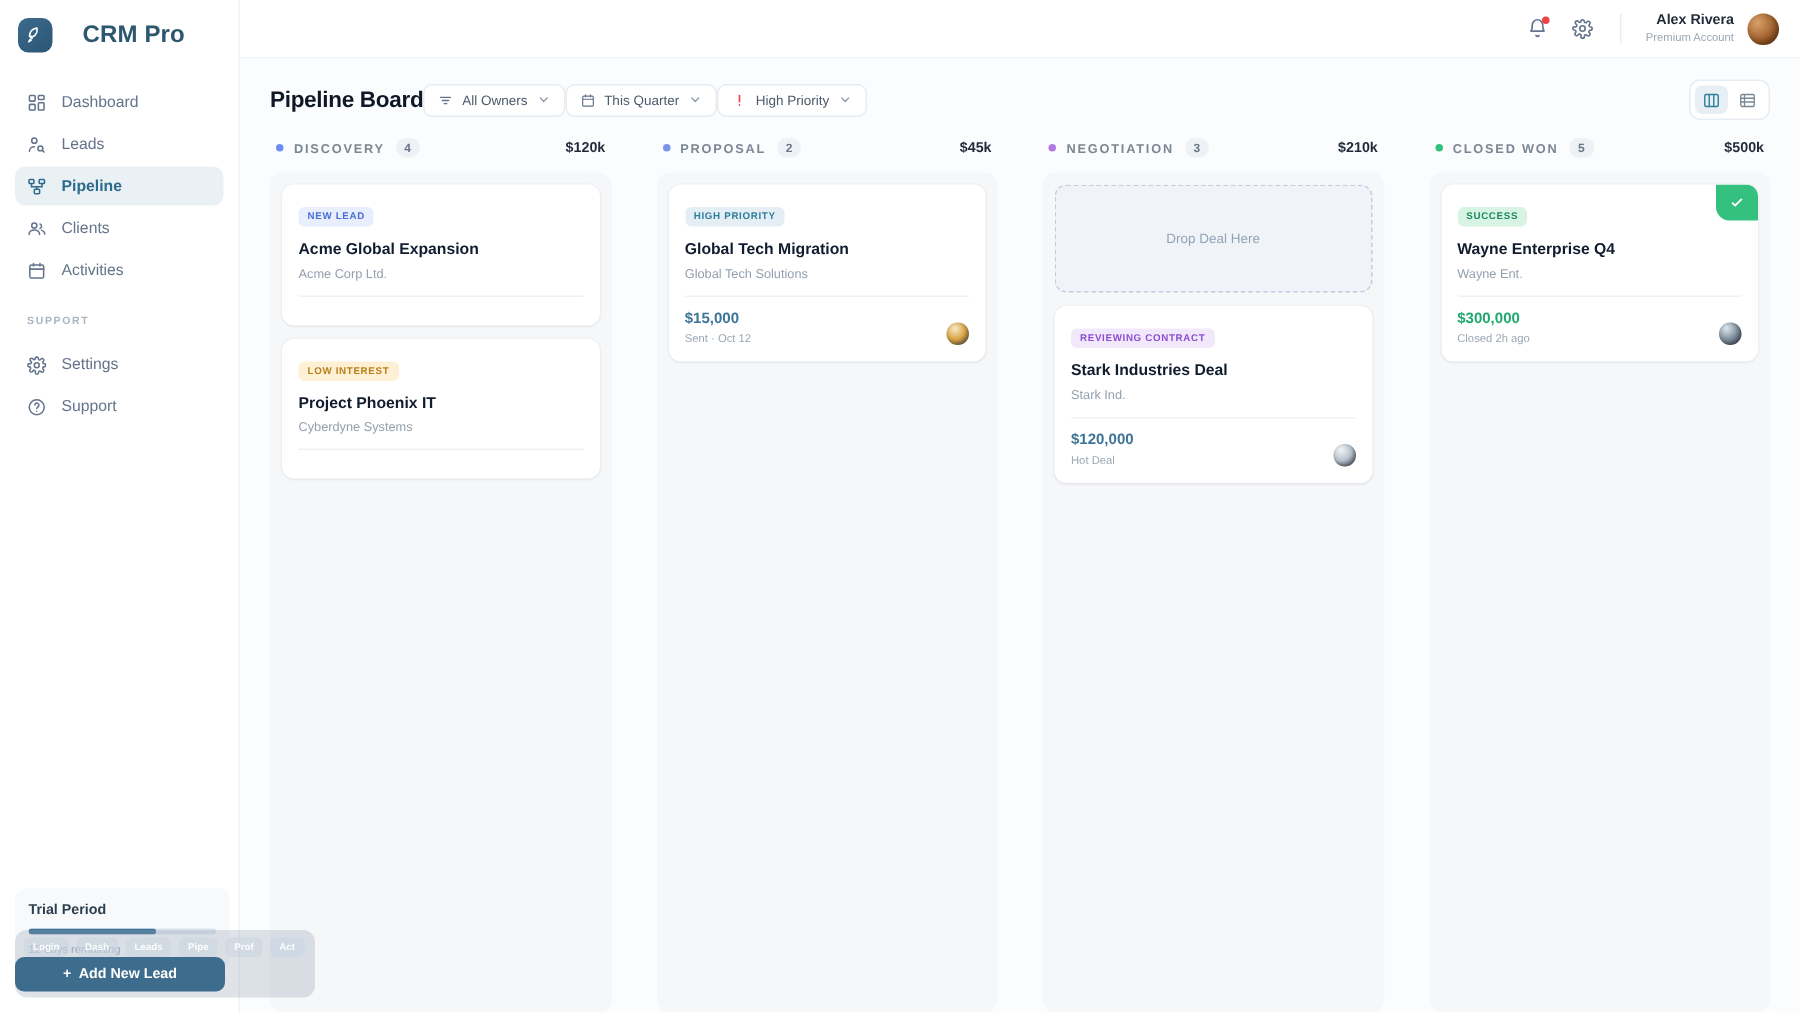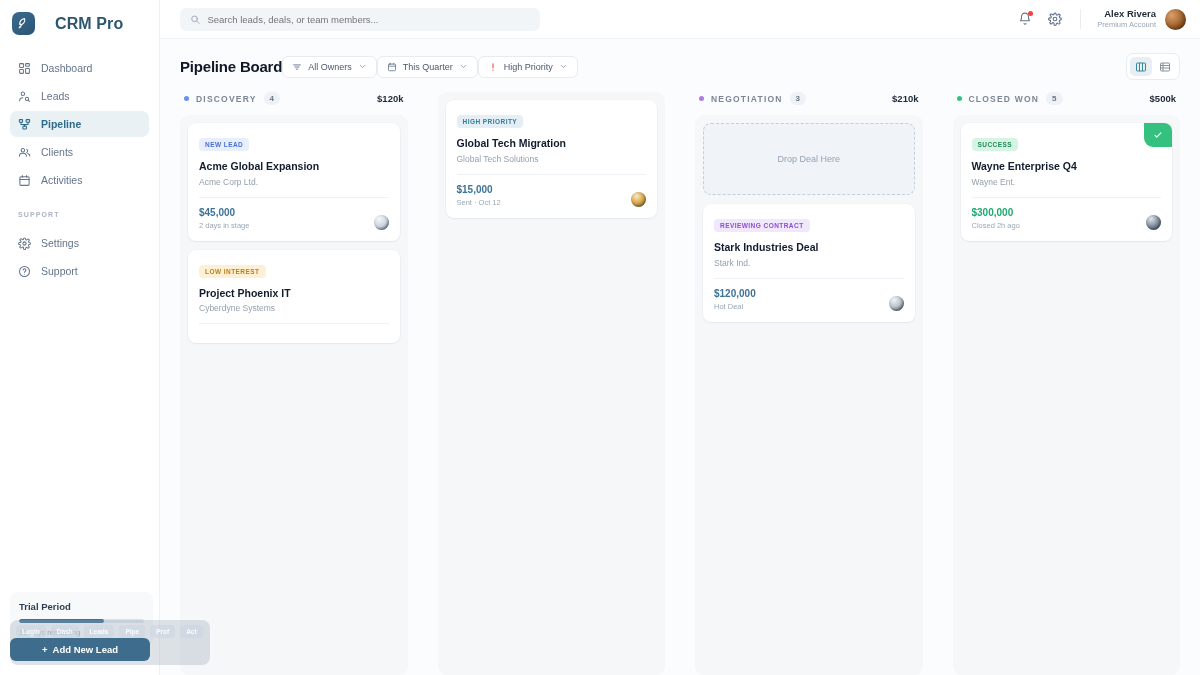--- a/index.html
+++ b/index.html
@@ -300,27 +300,20 @@
 
     <div class="add-lead-btn">
       <span>+</span>
       <span>Add New Lead</span>
     </div>
   </aside>
 
   <section class="main">
 
     <header class="topbar">
-      <div class="search">
-        <svg width="11" height="11" viewBox="0 0 24 24" fill="none" stroke="#9aa7b5" stroke-width="2.2" stroke-linecap="round">
-            <circle cx="10.5" cy="10.5" r="6.5"></circle>
-            <path d="M15.5 15.5L21 21"></path>
-          </svg>
-        <input placeholder="Search leads, deals, or team members..." style="">
-      </div>
       <div class="topbar-spacer"></div>
       <div class="icon-btn">
         <svg width="14" height="14" viewBox="0 0 24 24" fill="none" stroke="#64748b" stroke-width="1.9" stroke-linecap="round">
             <path d="M18 8a6 6 0 10-12 0c0 6-2 7-2 7h16s-2-1-2-7"></path>
             <path d="M10.3 20a2 2 0 003.4 0"></path>
           </svg>
         <span class="bell-dot"></span>
       </div>
       <div class="icon-btn">
         <svg width="14" height="14" viewBox="0 0 24 24" fill="none" stroke="#64748b" stroke-width="1.9">
@@ -395,32 +388,32 @@
     <div class="board" id="board">
         <div class="col">
           <div class="col-head">
             <span class="col-dot" style="background:#6b8ef5"></span>
             <span class="col-name">DISCOVERY</span>
             <span class="col-count">4</span>
             <span class="col-spacer"></span>
             <span class="col-total">$120k</span>
           </div>
           <div class="col-body">
-            <div class="card"><span class="badge" style="background:#e8eefc;color:#4a6fd4">NEW LEAD</span><div class="card-title">Acme Global Expansion</div><div class="card-company">Acme Corp Ltd.</div><div class="card-div"></div><div class="card-foot">
-                <div>
-                  <div class="card-amount" style="color:#3d7396">$45,000</div>
-                  <div class="card-meta" style="color:#9aa7b5">2 days in stage</div>
-                </div>
-                <div class="card-foot-spacer"></div>
-                <div class="avatar-sm av-a"></div>
-              </div></div>
+            <div class="card"><span class="badge" style="background:#e8eefc;color:#4a6fd4">NEW LEAD</span><div class="card-title">Acme Global Expansion</div><div class="card-company">Acme Corp Ltd.</div><div class="card-div"></div></div>
             <div class="card"><span class="badge" style="background:#fdf0d5;color:#b9801c">LOW INTEREST</span><div class="card-title">Project Phoenix IT</div><div class="card-company">Cyberdyne Systems</div><div class="card-div"></div></div>
           </div>
         </div>
         <div class="col">
+          <div class="col-head">
+            <span class="col-dot" style="background:#7b93e8"></span>
+            <span class="col-name">PROPOSAL</span>
+            <span class="col-count">2</span>
+            <span class="col-spacer"></span>
+            <span class="col-total">$45k</span>
+          </div>
           <div class="col-body">
             <div class="card"><span class="badge" style="background:#e4eef4;color:#2f7f9b">HIGH PRIORITY</span><div class="card-title">Global Tech Migration</div><div class="card-company">Global Tech Solutions</div><div class="card-div"></div><div class="card-foot">
                 <div>
                   <div class="card-amount" style="color:#3d7396">$15,000</div>
                   <div class="card-meta" style="color:#9aa7b5">Sent · Oct 12</div>
                 </div>
                 <div class="card-foot-spacer"></div>
                 <div class="avatar-sm av-b"></div>
               </div></div>
           </div>

